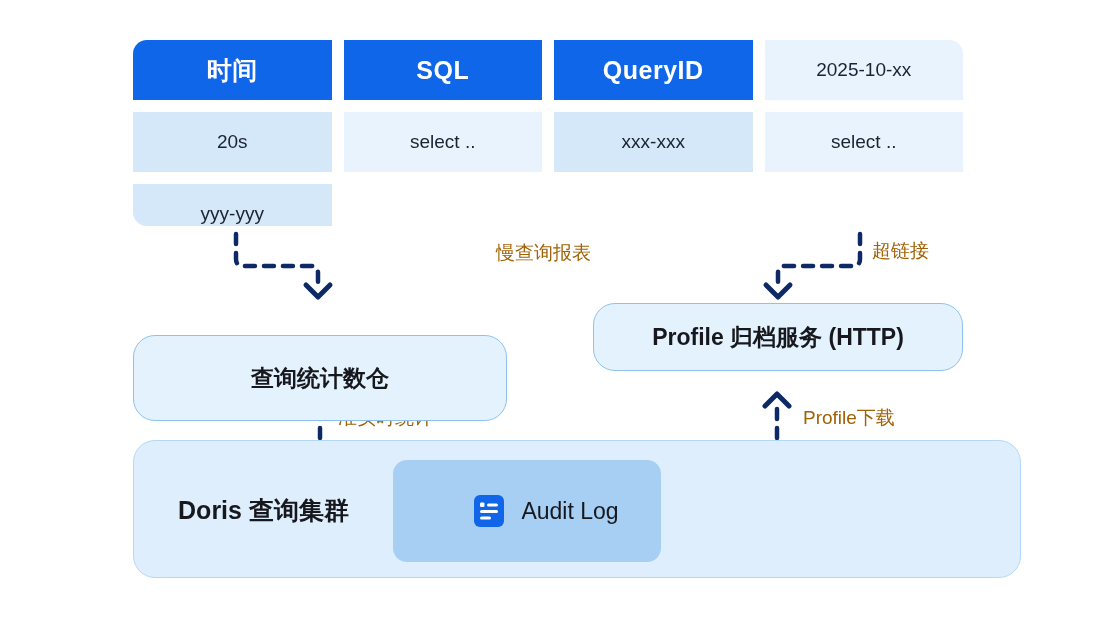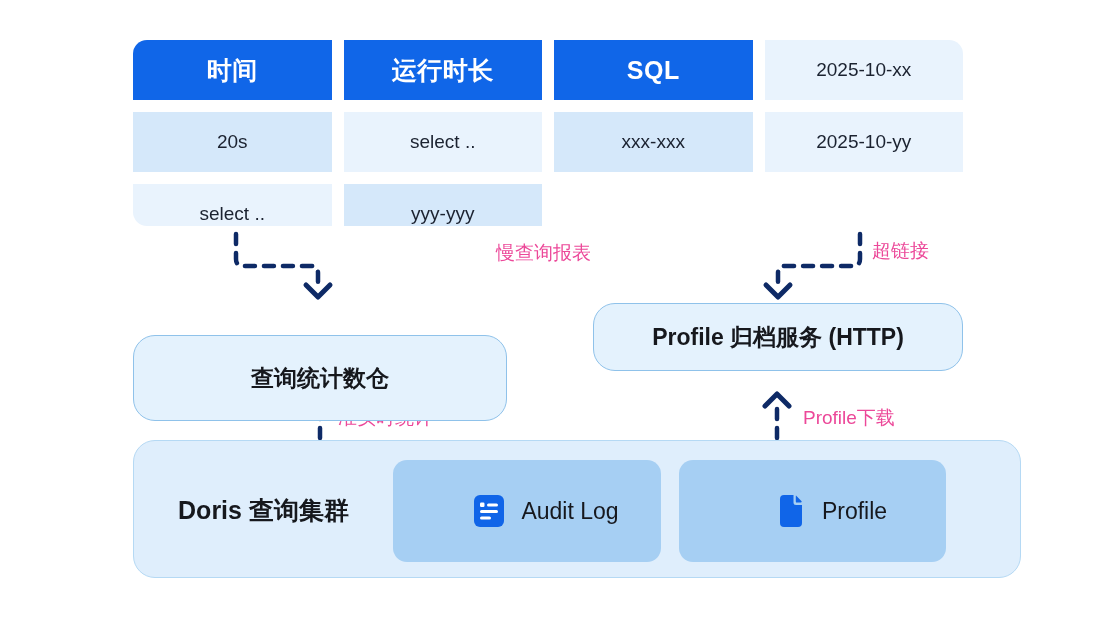--- a/index.html
+++ b/index.html
@@ -73,21 +73,21 @@
     border-radius:14px;
     display:flex;align-items:center;justify-content:center;gap:16px;
     color:#16181d;font-size:23px;padding-left:38px;
   }
   .inner-audit{left:259px;width:268px;}
   .inner-profile{left:545px;width:267px;}
   .icon-svg{display:block;}
 
   
   .edge-label{
-    color:#ec4899;font-size:19px;white-space:nowrap;
+    color:#a16207;font-size:19px;white-space:nowrap;
   }
   .lbl-slow{left:496px;top:240px;}
   .lbl-link{left:872px;top:238px;}
   .lbl-stats{left:338px;top:405px;}
   .lbl-download{left:803px;top:405px;}
 
   
   .arrows{left:0;top:0;width:1098px;height:618px;pointer-events:none;}
   .dash{
     stroke:var(--arrow-navy);stroke-width:4.5;fill:none;
@@ -96,29 +96,28 @@
   .head{
     stroke:var(--arrow-navy);stroke-width:5;fill:none;
     stroke-linecap:round;stroke-linejoin:round;
   }
 </style>
 </head>
 <body>
 
 <div class="abs flow-table">
   <div class="th">时间</div>
-  <div class="th">运行时长</div>
   <div class="th">SQL</div>
+  <div class="th">QueryID</div>
 
   <div class="td c-light">2025-10-xx</div>
   <div class="td c-dark">20s</div>
   <div class="td c-light">select ..</div>
   <div class="td c-dark">xxx-xxx</div>
 
-  <div class="td c-light">2025-10-yy</div>
   <div class="td c-light">select ..</div>
   <div class="td c-dark">yyy-yyy</div>
 </div>
 
 <svg class="abs arrows" viewBox="0 0 1098 618" width="1098" height="618">
 
   <g>
     <path class="dash" d="M 236 234 L 236 259 Q 236 266 243 266 L 311 266 Q 318 266 318 273 L 318 287"></path>
     <path class="head" d="M 306 285 L 318 297 L 330 285"></path>
   </g>
@@ -160,22 +159,13 @@
         <rect x="1" y="1" width="30" height="32" rx="6" fill="var(--icon-blue)"></rect>
         <rect x="7" y="8.5" width="4.5" height="4.5" rx="1.2" fill="#ffffff"></rect>
         <rect x="14" y="9.5" width="11" height="3" rx="1.5" fill="#ffffff"></rect>
         <rect x="7" y="16" width="18" height="3" rx="1.5" fill="#ffffff"></rect>
         <rect x="7" y="22.5" width="11" height="3" rx="1.5" fill="#ffffff"></rect>
       </svg>
     </span>
     <span>Audit Log</span>
   </div>
 
-  <div class="abs inner-box inner-profile">
-    <span>
-      <svg class="icon-svg" width="30" height="36" viewBox="0 0 30 36">
-        <path d="M 4 6 Q 4 2 8 2 L 17.5 2 L 17.5 9.5 Q 17.5 12 20 12 L 26 12 L 26 30 Q 26 34 22 34 L 8 34 Q 4 34 4 30 Z" fill="var(--icon-blue)"></path>
-        <path d="M 20 2.6 L 25.6 8.2 Q 26 9 25 9.6 L 21 9.6 Q 19.8 9.6 19.8 8.4 L 19.8 3.4 Q 20 2.2 20 2.6 Z" fill="var(--icon-blue)"></path>
-      </svg>
-    </span>
-    <span>Profile</span>
-  </div>
 </div>
 
 </body></html>

